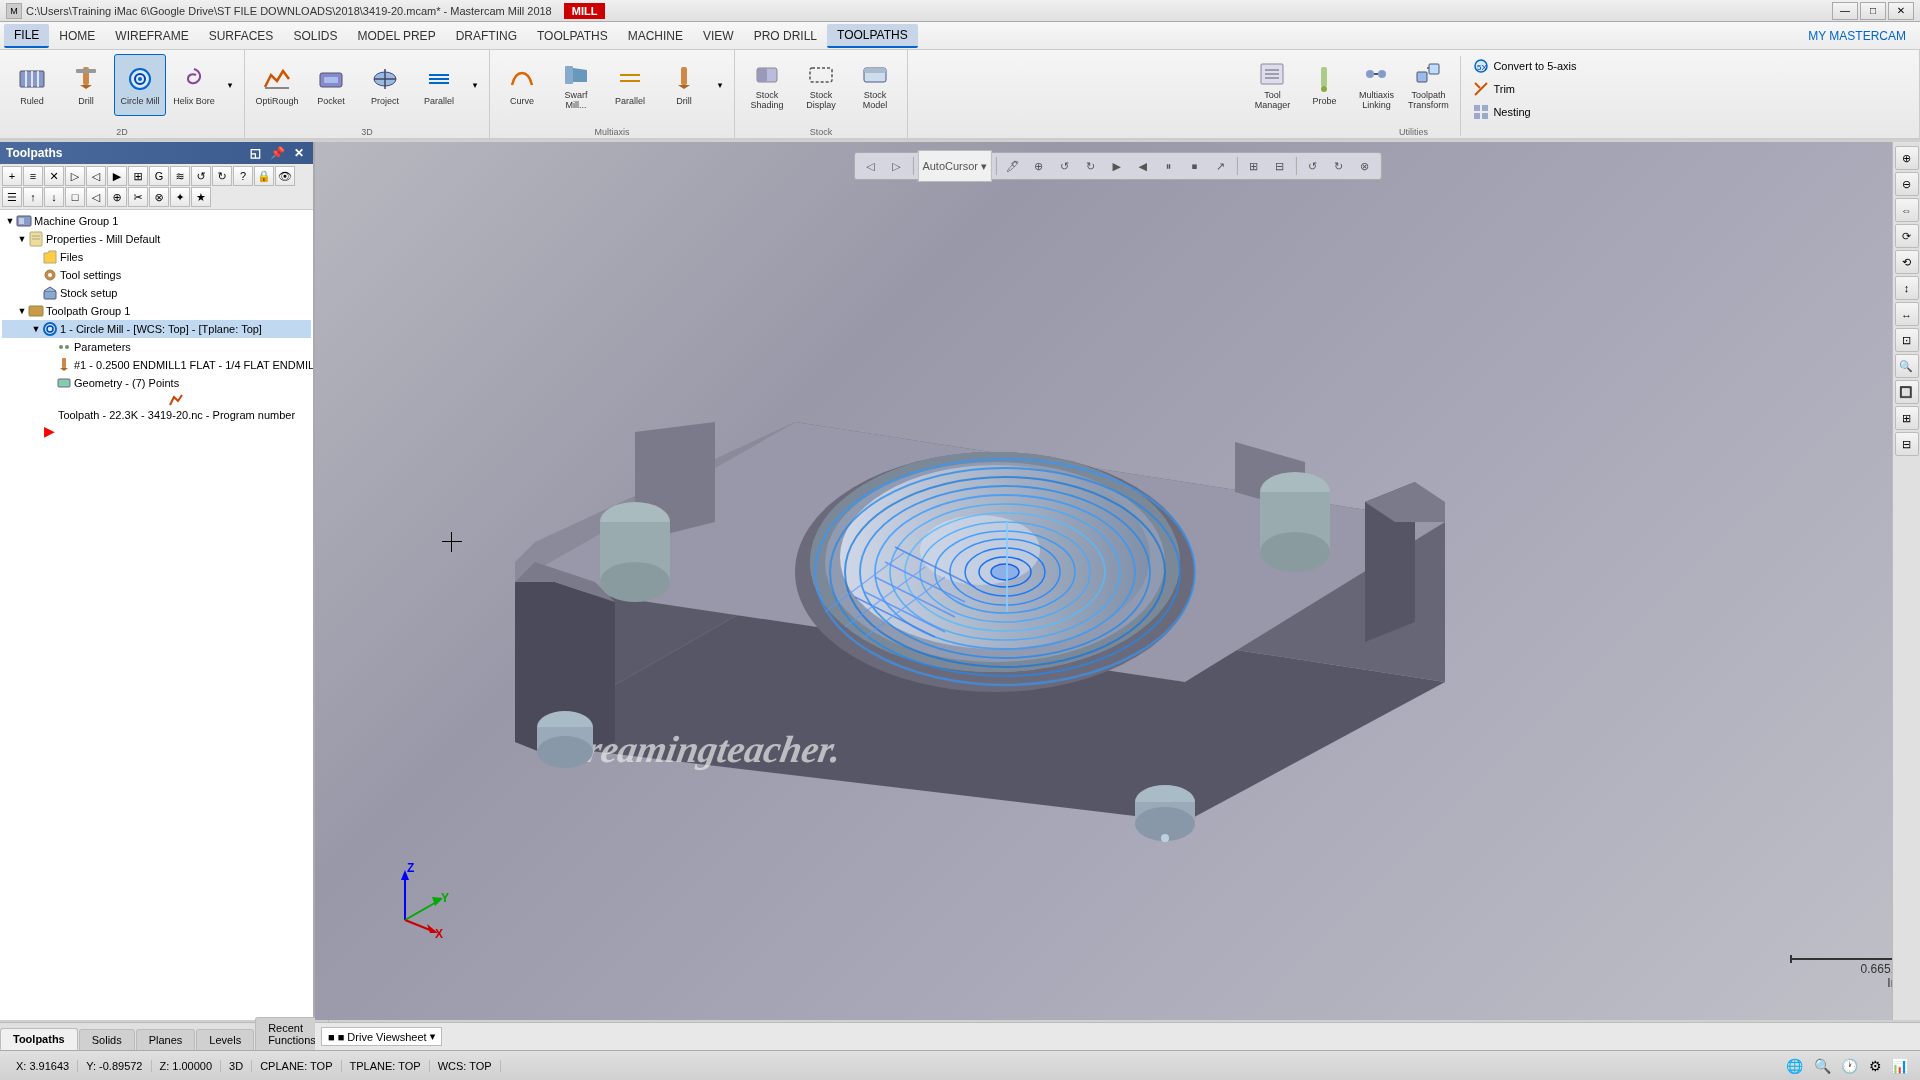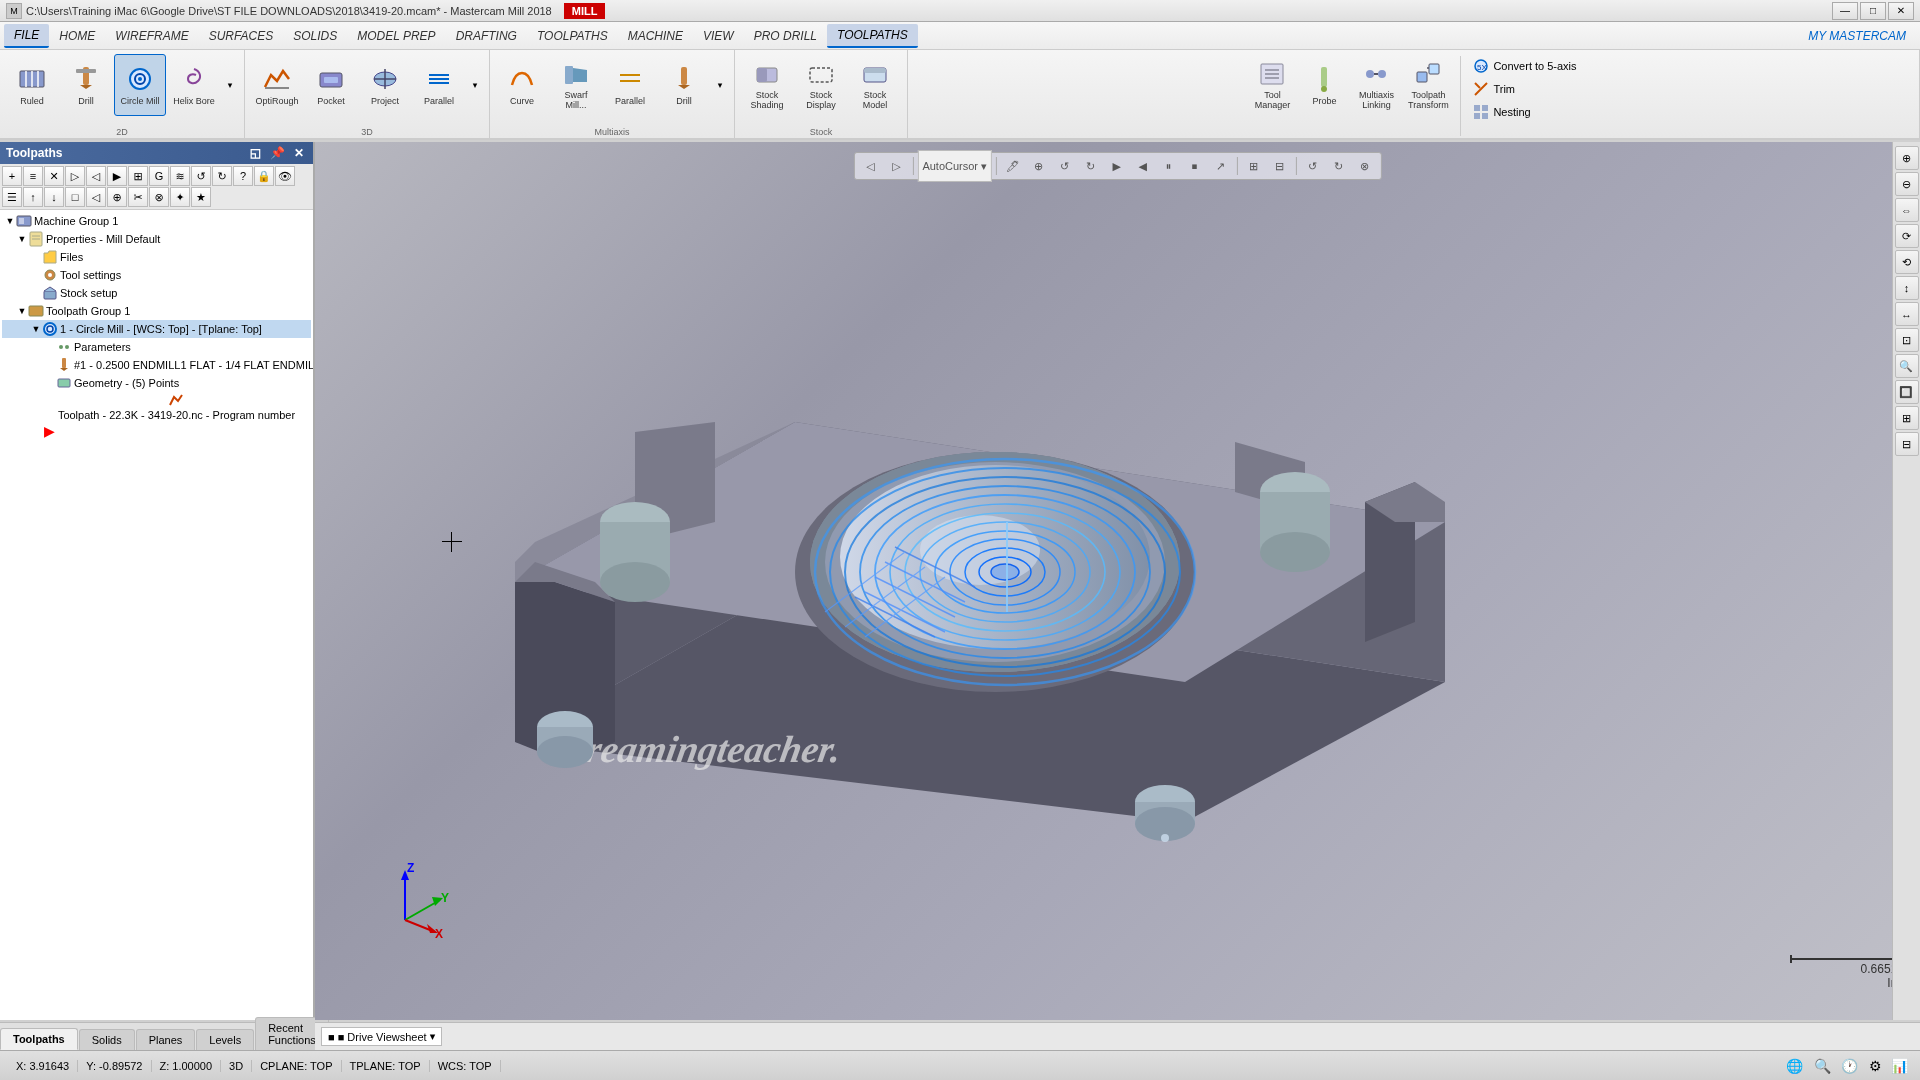--- a/index.html
+++ b/index.html
@@ -24,21 +24,20 @@
     #mill-badge { background: #cc0000; color: white; padding: 2px 8px; font-size: 11px; font-weight: bold; margin-left: 8px; }
 
     
     #menu-bar {
       height: 28px;
       background: linear-gradient(to bottom, #f7f7f7, #ececec);
       border-bottom: 1px solid #ccc;
       display: flex;
       align-items: center;
       padding: 0 4px;
-      font-style: italic;
     }
     .menu-item {
       padding: 4px 10px;
       cursor: pointer;
       font-size: 12px;
       font-weight: 500;
       color: #333;
       border-radius: 2px;
     }
     .menu-item.active { background: #c8d4e8; color: #000; border-bottom: 2px solid #0066cc; }
@@ -673,20 +672,21 @@
           <svg width="16" height="16" viewBox="0 0 16 16" fill="none">
               <rect x="1" y="1" width="6" height="6" fill="#99aacc"></rect>
               <rect x="9" y="1" width="6" height="6" fill="#99aacc"></rect>
               <rect x="1" y="9" width="6" height="6" fill="#99aacc"></rect>
               <rect x="9" y="9" width="6" height="6" fill="#99aacc"></rect>
             </svg>
           <span>Nesting</span>
         </div>
       </div>
     </div>
+    <span class="ribbon-section-title">Utilities</span>
   </div>
 </div>
 
 <div id="left-panel">
   <div id="panel-header">
     <span>Toolpaths</span>
     <div id="panel-header-icons">
       <span class="panel-header-btn">◱</span>
       <span class="panel-header-btn">📌</span>
       <span class="panel-header-btn">✕</span>
@@ -820,21 +820,21 @@
       <span>#1 - 0.2500 ENDMILL1 FLAT - 1/4 FLAT ENDMILL</span>
     </div>
 
     <div class="tree-item" style="padding-left:42px;">
       <span class="tree-expand"> </span>
       <span class="tree-icon">
         <svg width="16" height="16" viewBox="0 0 16 16">
             <rect x="2" y="4" width="12" height="8" rx="1" fill="#88ccaa" stroke="#669"></rect>
           </svg>
       </span>
-      <span>Geometry - (5) Points</span>
+      <span>Geometry - (7) Points</span>
     </div>
 
     <div class="tree-item" style="padding-left:42px;flex-direction:column;">
       <span class="tree-expand"> </span>
       <span class="tree-icon">
         <svg width="16" height="16" viewBox="0 0 16 16">
             <path d="M2 12 L6 4 L10 8 L14 2" stroke="#cc4400" stroke-width="2" fill="none"></path>
           </svg>
       </span>
       <span>Toolpath - 22.3K - 3419-20.nc - Program number</span>

